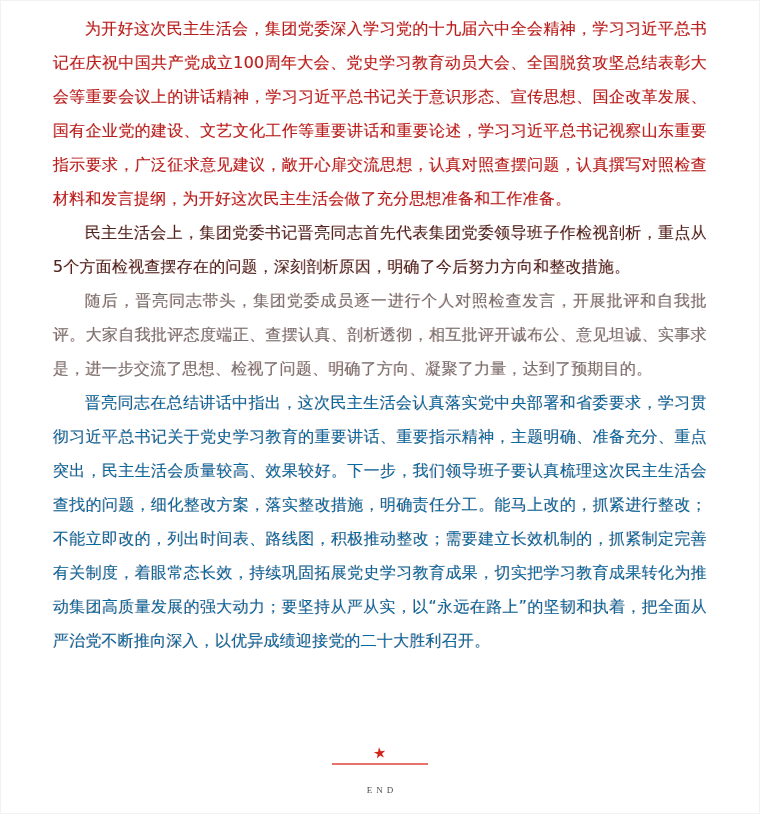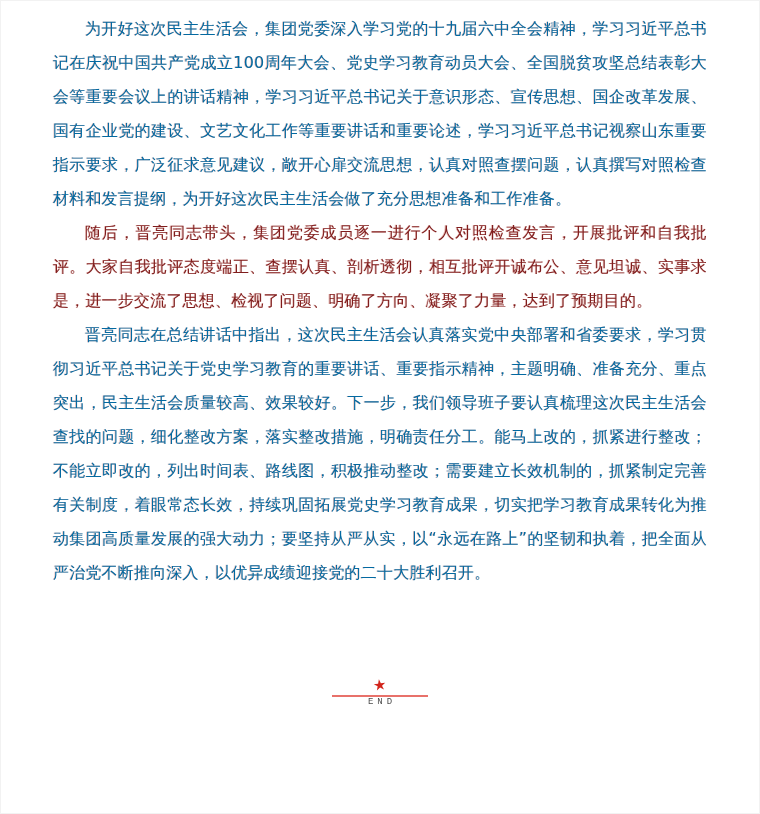--- a/index.html
+++ b/index.html
@@ -45,36 +45,37 @@
     color: #d2241b;
     transform: rotate(-8deg);
     margin-bottom: 2px;
   }
   .end-line {
     width: 96px;
     height: 0;
     border-top: 2px solid #e8716a;
   }
   .end-label {
-    margin-top: 0;
+    margin-top: 20px;
     font-size: 9px;
     letter-spacing: 4px;
     padding-left: 4px; 
     color: #4c4c4c;
-    font-family: Liberation Mono, monospace;
+    font-family: Liberation Serif, serif;
   }
 </style>
 </head>
 <body>
 
 <div class="page">
   <div class="article">
 
-  <p class="para" style="color: #0369a1;">为开好这次民主生活会，集团党委深入学习党的十九届六中全会精神，学习习近平总书记在庆祝中国共产党成立100周年大会、党史学习教育动员大会、全国脱贫攻坚总结表彰大会等重要会议上的讲话精神，学习习近平总书记关于意识形态、宣传思想、国企改革发展、国有企业党的建设、文艺文化工作等重要讲话和重要论述，学习习近平总书记视察山东重要指示要求，广泛征求意见建议，敞开心扉交流思想，认真对照查摆问题，认真撰写对照检查材料和发言提纲，为开好这次民主生活会做了充分思想准备和工作准备。</p>
-      <p class="para" style="color: #7f1d1d;">随后，晋亮同志带头，集团党委成员逐一进行个人对照检查发言，开展批评和自我批评。大家自我批评态度端正、查摆认真、剖析透彻，相互批评开诚布公、意见坦诚、实事求是，进一步交流了思想、检视了问题、明确了方向、凝聚了力量，达到了预期目的。</p>
+  <p class="para" style="color: #b91c1c;">为开好这次民主生活会，集团党委深入学习党的十九届六中全会精神，学习习近平总书记在庆祝中国共产党成立100周年大会、党史学习教育动员大会、全国脱贫攻坚总结表彰大会等重要会议上的讲话精神，学习习近平总书记关于意识形态、宣传思想、国企改革发展、国有企业党的建设、文艺文化工作等重要讲话和重要论述，学习习近平总书记视察山东重要指示要求，广泛征求意见建议，敞开心扉交流思想，认真对照查摆问题，认真撰写对照检查材料和发言提纲，为开好这次民主生活会做了充分思想准备和工作准备。</p>
+      <p class="para" style="color: rgb(74, 37, 34);">民主生活会上，集团党委书记晋亮同志首先代表集团党委领导班子作检视剖析，重点从5个方面检视查摆存在的问题，深刻剖析原因，明确了今后努力方向和整改措施。</p>
+      <p class="para" style="color: #737373;">随后，晋亮同志带头，集团党委成员逐一进行个人对照检查发言，开展批评和自我批评。大家自我批评态度端正、查摆认真、剖析透彻，相互批评开诚布公、意见坦诚、实事求是，进一步交流了思想、检视了问题、明确了方向、凝聚了力量，达到了预期目的。</p>
       <p class="para" style="color: #0369a1;">晋亮同志在总结讲话中指出，这次民主生活会认真落实党中央部署和省委要求，学习贯彻习近平总书记关于党史学习教育的重要讲话、重要指示精神，主题明确、准备充分、重点突出，民主生活会质量较高、效果较好。下一步，我们领导班子要认真梳理这次民主生活会查找的问题，细化整改方案，落实整改措施，明确责任分工。能马上改的，抓紧进行整改；不能立即改的，列出时间表、路线图，积极推动整改；需要建立长效机制的，抓紧制定完善有关制度，着眼常态长效，持续巩固拓展党史学习教育成果，切实把学习教育成果转化为推动集团高质量发展的强大动力；要坚持从严从实，以“永远在路上”的坚韧和执着，把全面从严治党不断推向深入，以优异成绩迎接党的二十大胜利召开。</p>
     </div>
   <div class="end-marker">
     <div class="end-star" style="color: rgb(210, 36, 27);">★</div>
     <div class="end-line" style="border-top-color: rgb(232, 113, 106);"></div>
     <div class="end-label" style="color: rgb(76, 76, 76);">END</div>
   </div>
 </div>
 
 </body></html>

